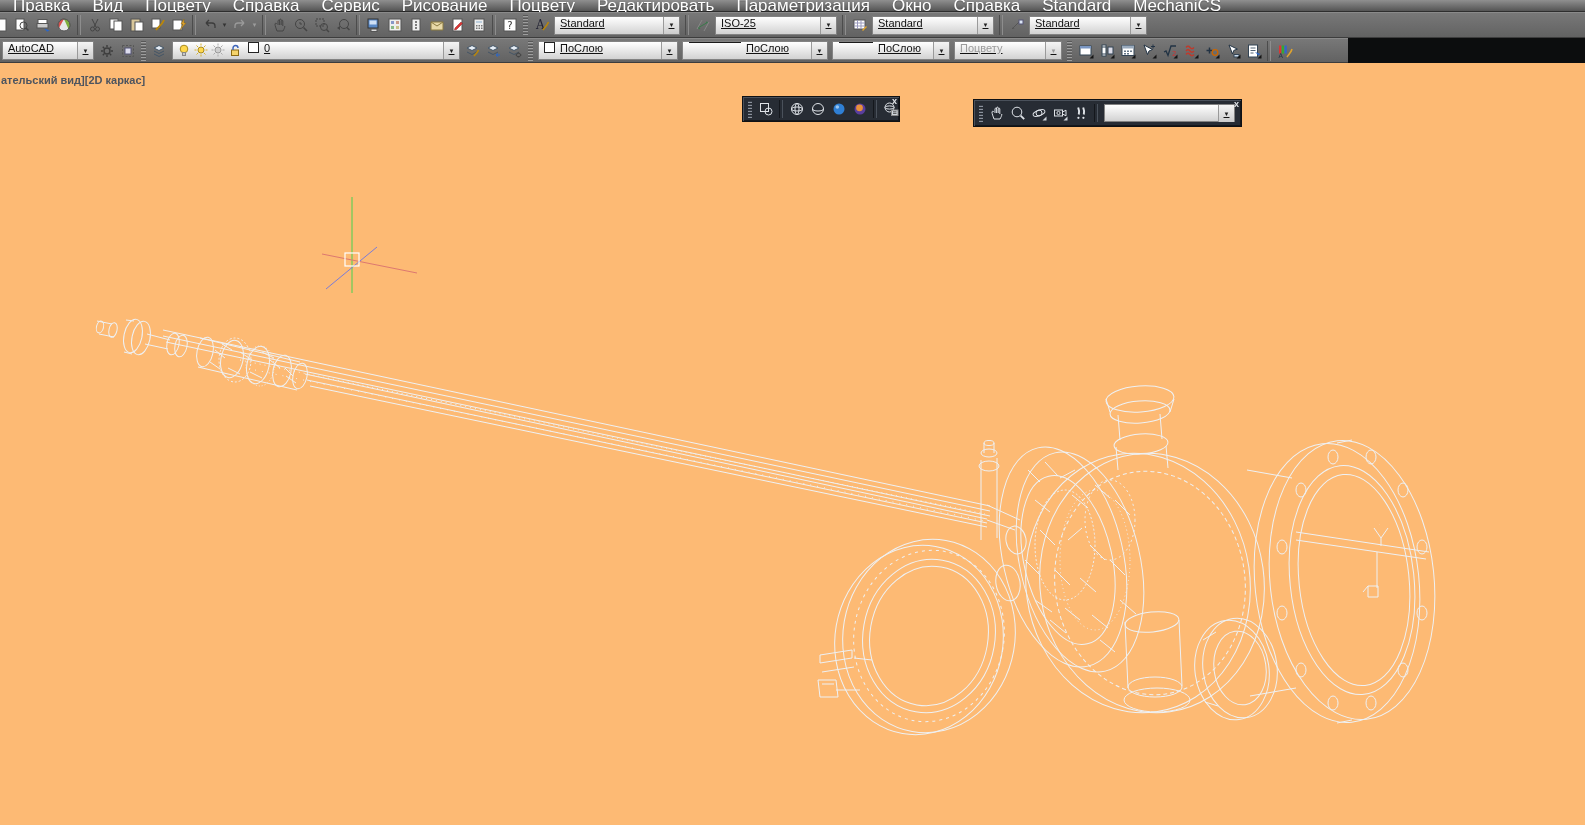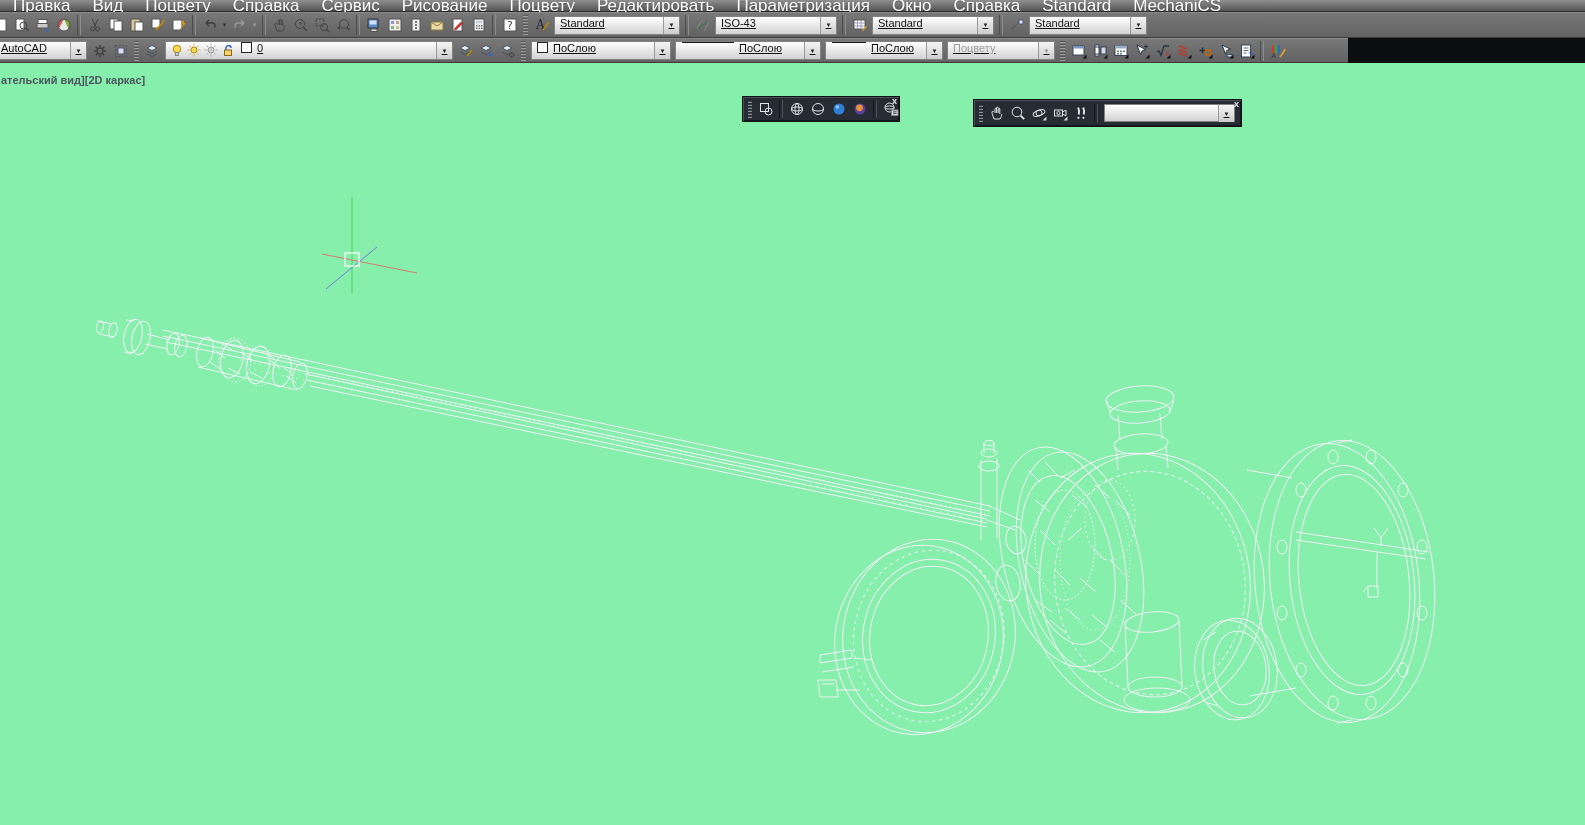--- a/index.html
+++ b/index.html
@@ -7,21 +7,21 @@
        font-family:"Liberation Sans",sans-serif;-webkit-font-smoothing:antialiased;position:relative;}
   
   #menubar{position:absolute;left:0;top:0;width:1585px;height:12px;
     background:linear-gradient(#8f8f8f,#545454);border-bottom:1px solid #2e2e2e;
     display:flex;align-items:center;padding-left:2px;box-sizing:border-box;}
   .menu-item{color:#fff;font-size:17px;line-height:11px;padding:0 11px;white-space:nowrap;
     text-shadow:0 1px 1px rgba(0,0,0,.35);cursor:default;}
   
   .tbrow{position:absolute;left:0;background:linear-gradient(#787878,#626262);
     border-top:1px solid #8a8a8a;border-bottom:1px solid #3d3d3d;
-    display:flex;align-items:center;box-sizing:border-box;}
+    display:flex;align-items:center;box-sizing:border-box;padding-left:7px;}
   #row1{top:12px;width:1585px;height:26px;padding-left:0;}
   #row2{top:38px;width:1348px;height:25px;}
   #row2-right{position:absolute;top:38px;left:1348px;width:237px;height:25px;background:#0c0d0e;}
   .tbbtn{width:21px;height:22px;display:inline-flex;align-items:center;justify-content:center;flex:0 0 auto;}
   .tbbtn svg{display:block;}
   .tbsep{width:2px;height:20px;margin:0 3px;flex:0 0 auto;
     border-left:1px solid #4c4c4c;border-right:1px solid #8d8d8d;}
   .tbgrip{width:5px;height:20px;margin:0 3px;flex:0 0 auto;
     background:repeating-linear-gradient(0deg,#9d9d9d 0 1px,#585858 1px 2px,transparent 2px 3px);}
   .tbdd{width:9px;height:22px;font-size:7px;color:#333;display:inline-flex;
@@ -38,21 +38,21 @@
   .cb-arrow{width:15px;height:17px;background:linear-gradient(#f5f5f5,#cccccc);
     border-left:1px solid #9a9a9a;display:inline-flex;align-items:center;justify-content:center;
     font-size:6px;color:#222;flex:0 0 auto;}
   .combo.disabled .cb-arrow{color:#999;}
   .swatch{width:9px;height:9px;background:#fff;border:1px solid #222;margin-left:5px;flex:0 0 auto;}
   .lt-sample{width:52px;height:0;border-top:1px solid #1a1a1a;margin-left:6px;flex:0 0 auto;}
   .lt-sample.thin{width:34px;}
   .iconstrip{display:inline-flex;align-items:center;gap:1px;padding-left:3px;}
   .iconstrip .tbbtn{width:16px;height:16px;}
   
-  #canvas{position:absolute;left:0;top:63px;width:1585px;height:762px;background:#86efac;}
+  #canvas{position:absolute;left:0;top:63px;width:1585px;height:762px;background:#fdba74;}
   #vplabel{position:absolute;left:1px;top:11px;font-size:11px;font-weight:bold;color:#4d545f;white-space:nowrap;}
   #wire{position:absolute;left:0;top:0;}
   
   .floattb{position:absolute;height:26px;background:#272c34;
     border:1px solid #0f1114;box-shadow:inset 1px 1px 0 #4a515b, inset -1px -1px 0 #14171c;
     display:flex;align-items:center;padding:0 2px;box-sizing:border-box;}
   .floattb .tbsep{border-left:1px solid #14171c;border-right:1px solid #4a515b;height:18px;}
   .floattb .tbgrip{background:repeating-linear-gradient(0deg,#8b929d 0 1px,#3a3f47 1px 2px,transparent 2px 3px);height:18px;width:4px;}
   #vstb{left:742px;top:33px;width:158px;}
   #navtb{left:973px;top:36px;width:269px;height:28px;}
@@ -254,21 +254,21 @@
   <span style="display: inline-flex; align-items: center;">
       <span class="tbbtn">
         <svg width="16" height="16" viewBox="0 0 16 16">
           <path d="M2 12 7 3M9 14l5-9" stroke="#888"></path>
           <path d="M3.5 10.5l9-5" stroke="#3a7a4a"></path>
           <path d="M3 11l2.4-.3-1.2 1.7zM13 5.7l-2.4.3 1.2-1.7z" fill="#3a7a4a"></path>
         </svg>
       </span>
     </span>
   <div class="combo" style="width:122px">
-    <span class="cb-text">ISO-43</span>
+    <span class="cb-text">ISO-25</span>
     <span class="cb-arrow">▼</span>
   </div>
   <span class="tbsep"></span>
   <span style="display: inline-flex; align-items: center;">
       <span class="tbbtn">
         <svg width="16" height="16" viewBox="0 0 16 16">
           <rect x="2" y="3" width="11" height="9" fill="#fff" stroke="#555"></rect>
           <path d="M2 6h11M2 9h11M5.5 3v9M9 3v9" stroke="#99b"></path>
           <path d="M10 13l4-4 1 1-4 4z" fill="#e0a32e"></path>
         </svg>

